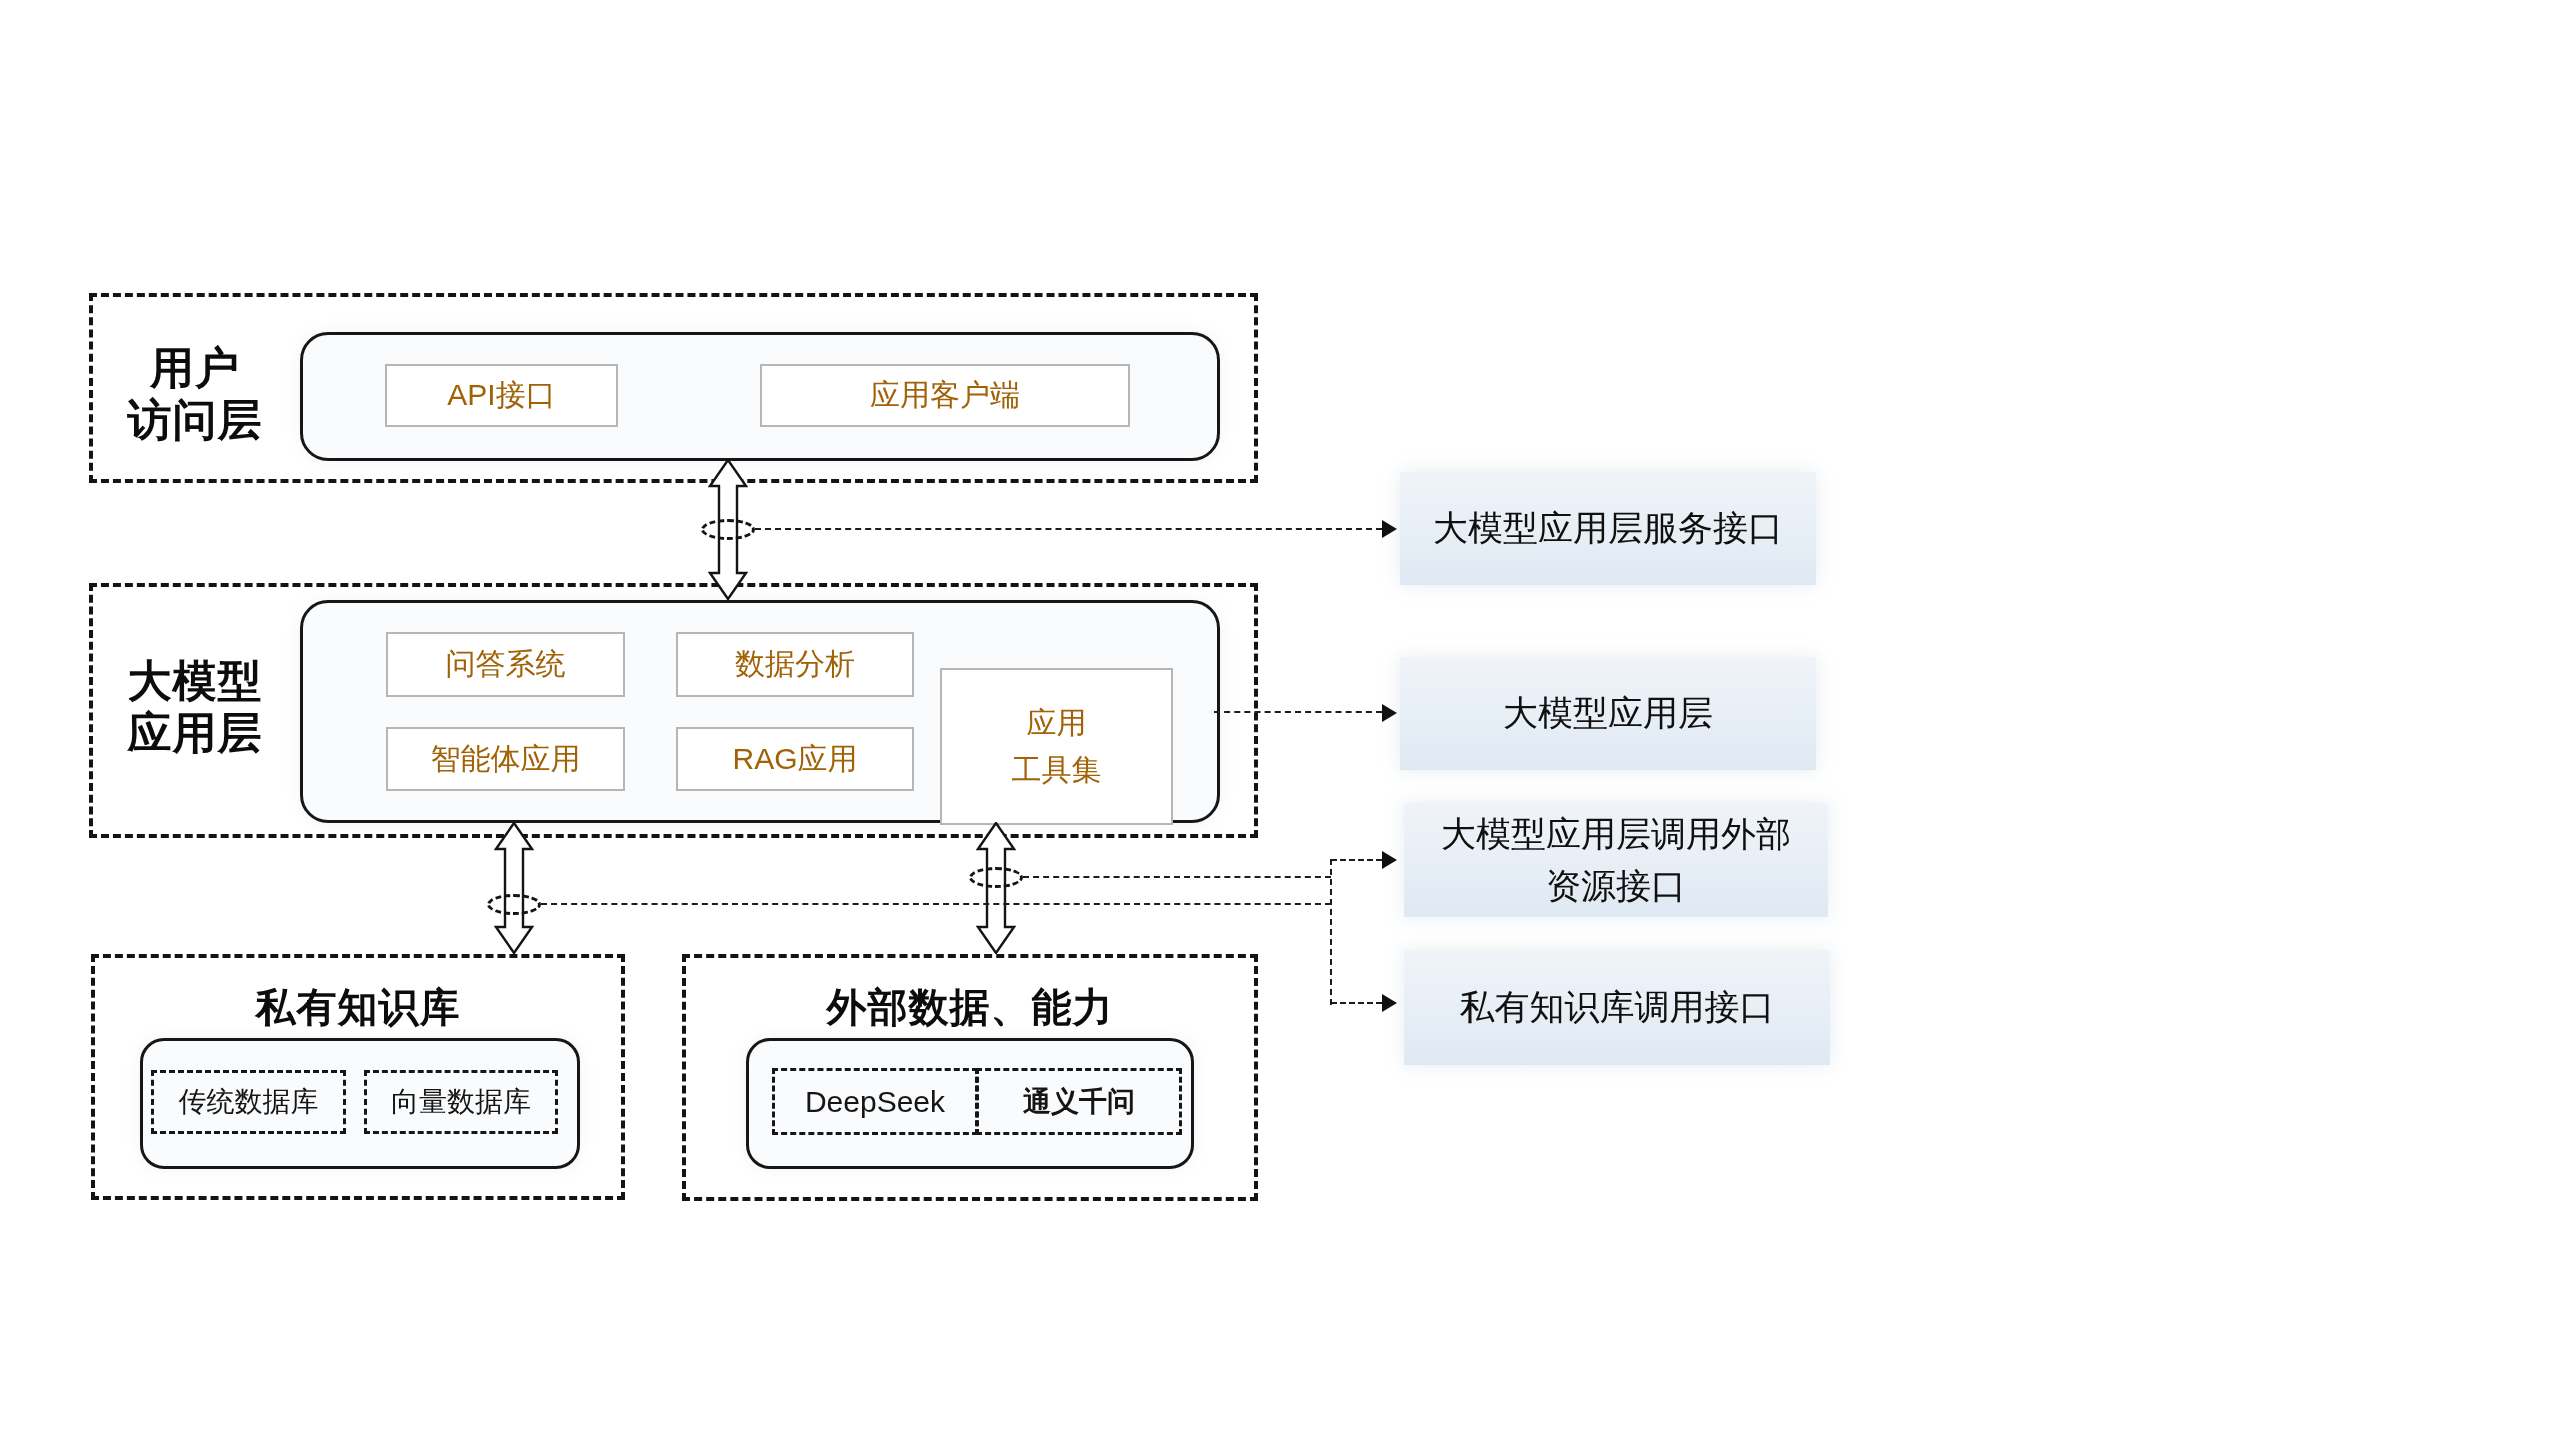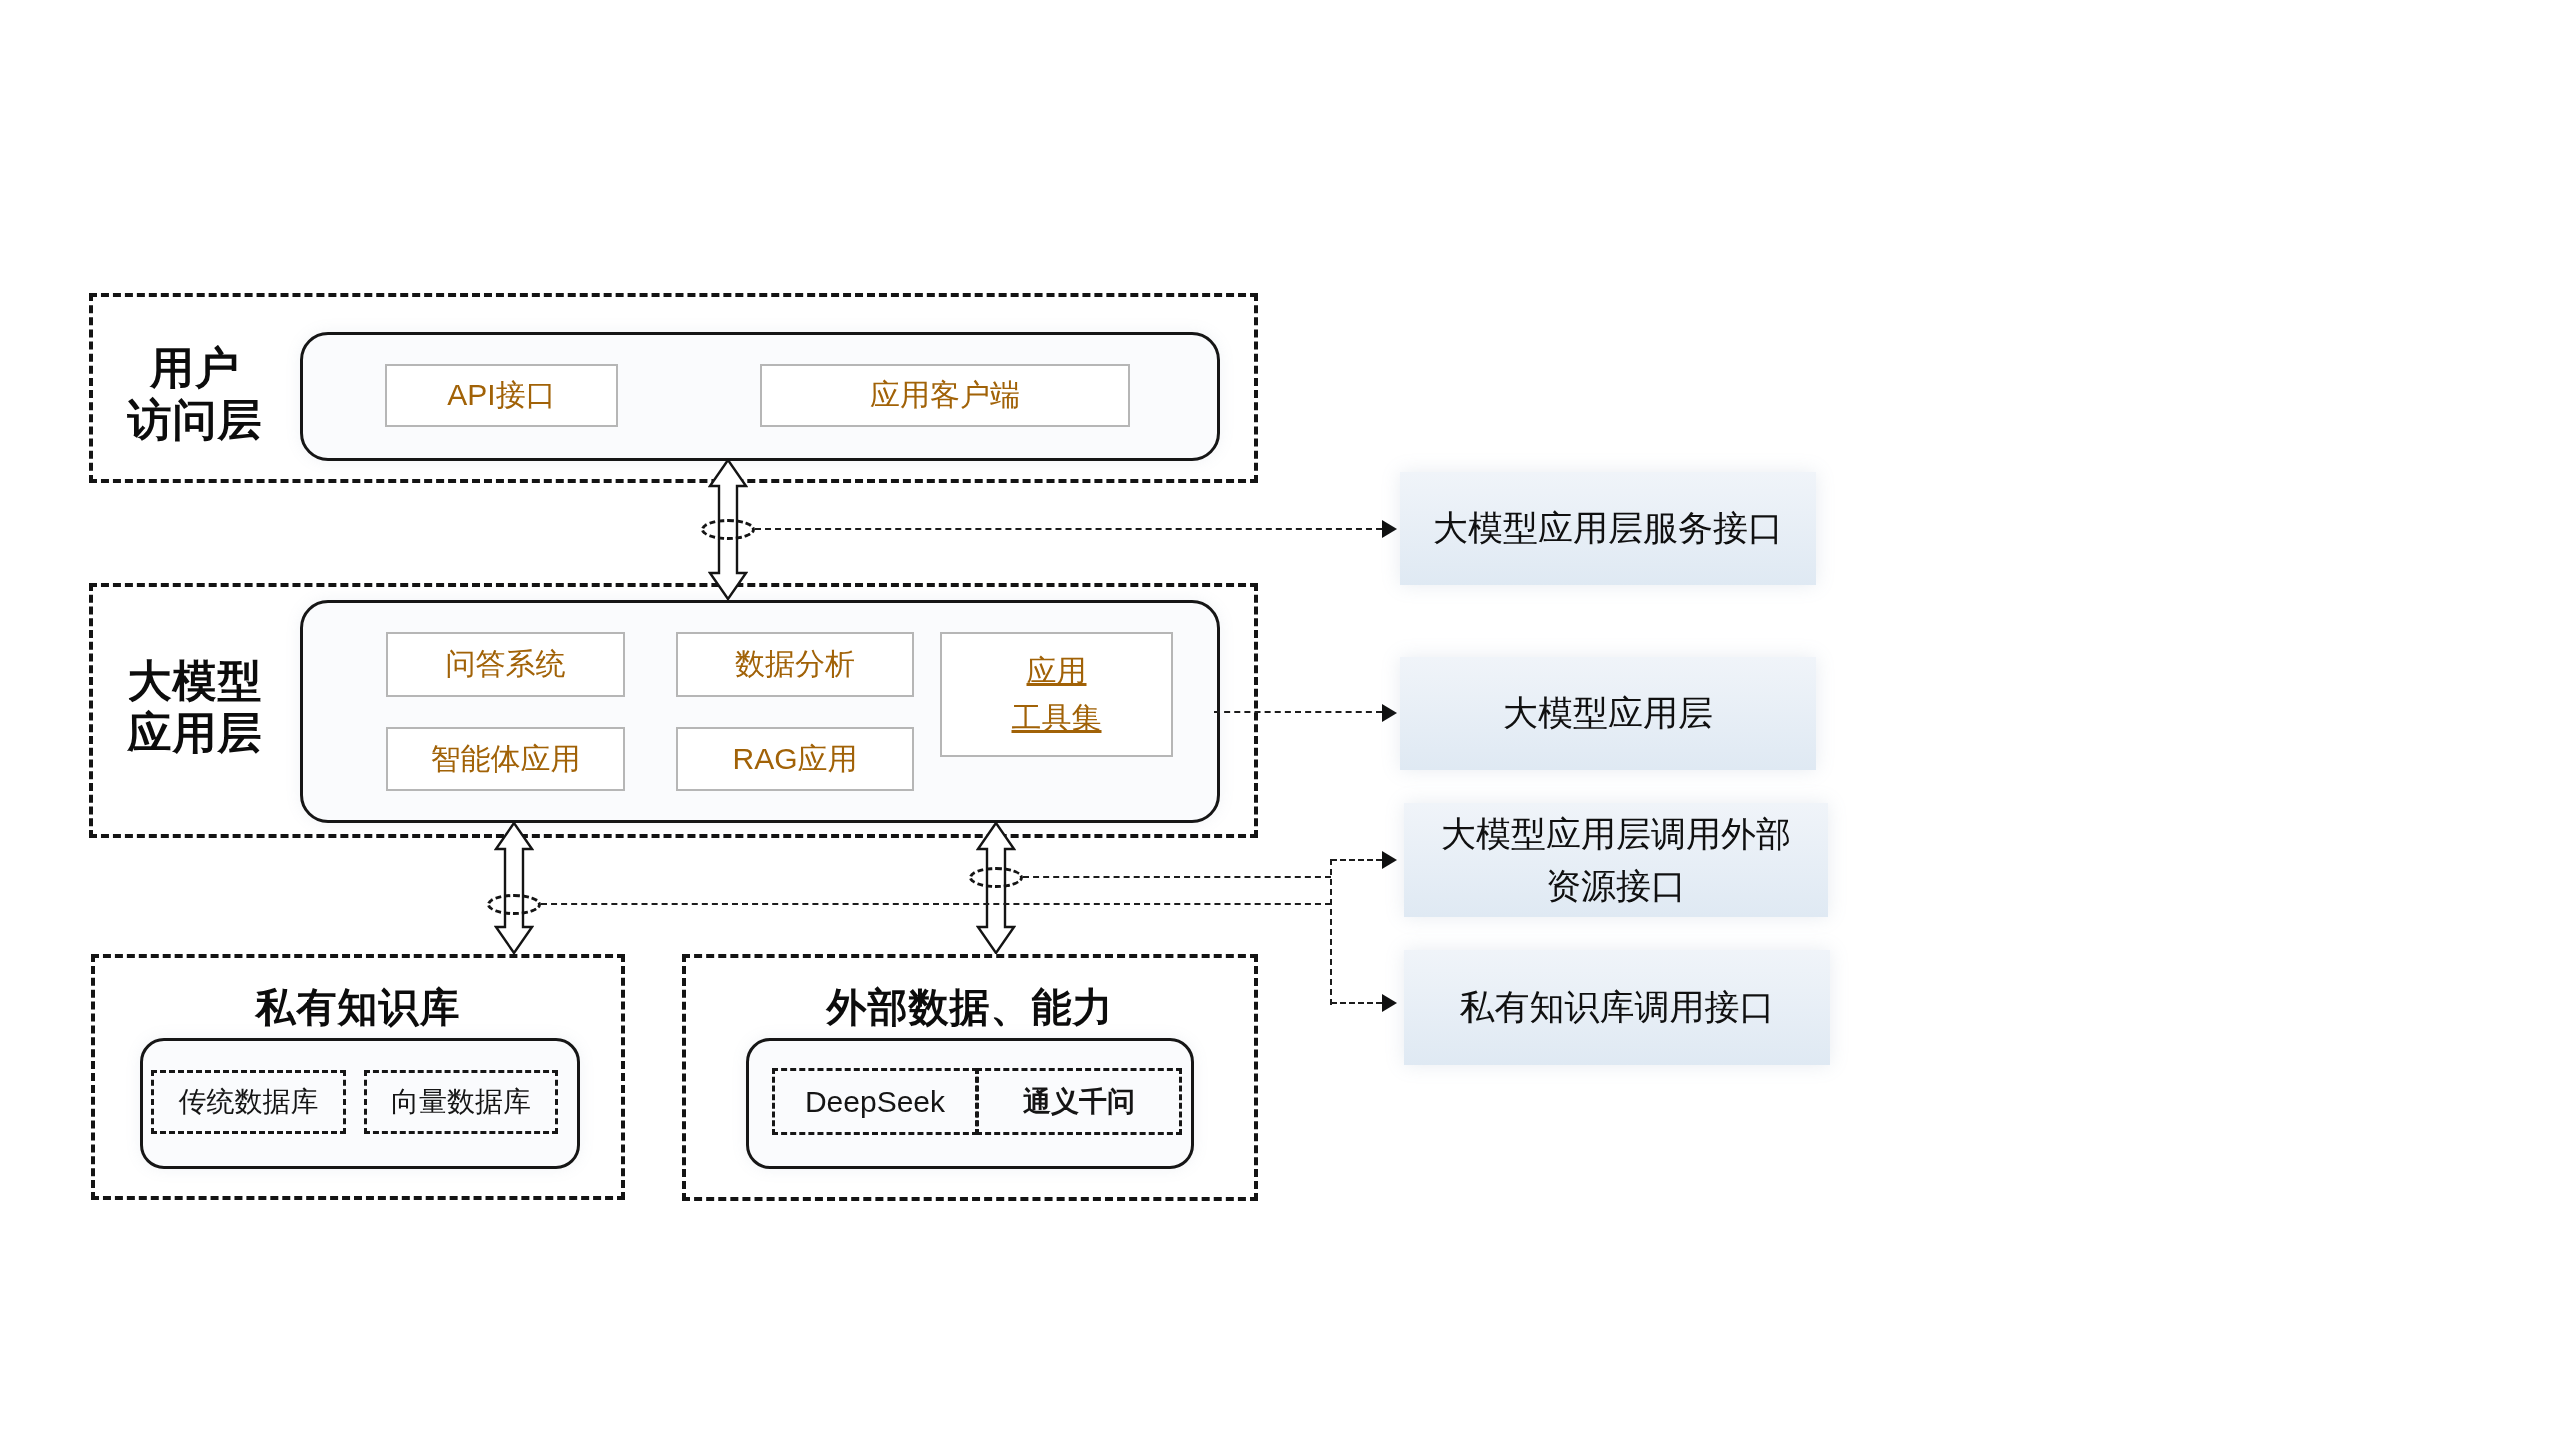--- a/index.html
+++ b/index.html
@@ -67,21 +67,21 @@
   </div>
   <div class="abs gray-box" style="left:676px;top:632px;width:238px;height:65px;">
     <span>数据分析</span>
   </div>
   <div class="abs gray-box" style="left:386px;top:727px;width:239px;height:64px;">
     <span>智能体应用</span>
   </div>
   <div class="abs gray-box" style="left:676px;top:727px;width:238px;height:64px;">
     <span>RAG应用</span>
   </div>
-  <div class="abs gray-box multiline" style="left:940px;top:632px;width:233px;height:125px;text-decoration:underline;">
+  <div class="abs gray-box multiline" style="left:940px;top:668px;width:233px;height:157px;">
     <span>应用</span>
     <span>工具集</span>
   </div>
 
   <div class="abs layer-box" style="left:91px;top:954px;width:534px;height:246px;"></div>
   <div class="abs section-title" style="left:91px;top:980px;width:534px;">私有知识库</div>
   <div class="abs round-box" style="left:140px;top:1038px;width:440px;height:131px;border-radius:24px;"></div>
   <div class="abs sub-dashed" style="left:151px;top:1070px;width:195px;height:64px;">
     <span>传统数据库</span>
   </div>

